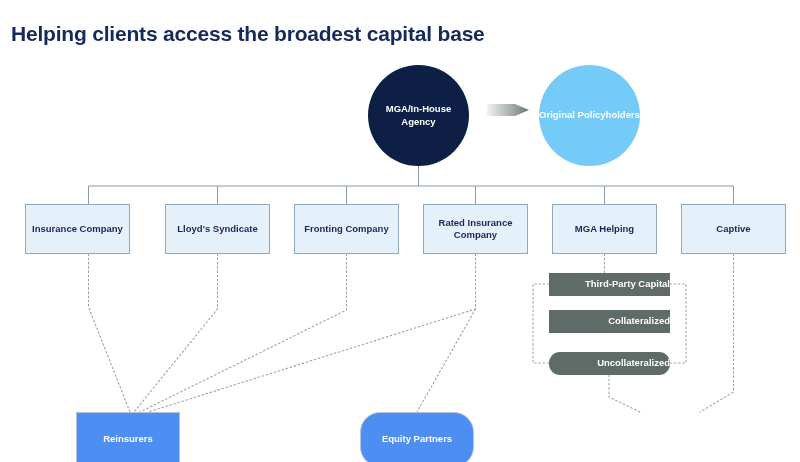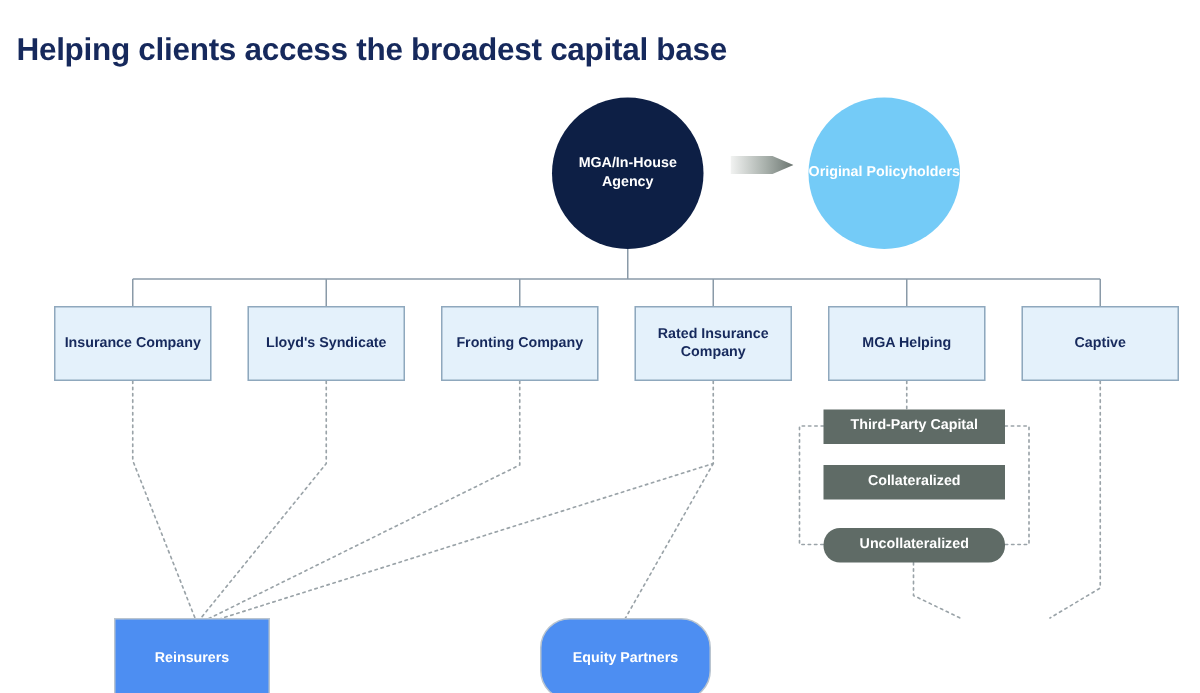--- a/index.html
+++ b/index.html
@@ -94,20 +94,21 @@
     top: 192px;
   }
   .node-gray {
     background: #5f6b66;
     color: #ffffff;
     font-size: 9.5px;
     font-weight: bold;
     left: 549px;
     width: 121px;
     height: 23px;
+    justify-content: flex-end;
   }
   .node-blue {
     background: #4d8ef2;
     border: 1px solid #b9c4cf;
     color: #ffffff;
     font-size: 9.5px;
     font-weight: bold;
     height: 55px;
     top: 400px;
   }
@@ -158,21 +159,21 @@
         <stop offset="100%" stop-color="#6b7570"></stop>
       </linearGradient>
     </defs>
     <path d="M0 4 L28 4 L42 10 L28 16 L0 16 Z" fill="url(#arrowGrad)"></path>
   </svg>
 
   <div class="circle circle-lightblue">
     <span>Original Policyholders</span>
   </div>
 
-  <div class="node-box node-light" style="left:36px;text-align:center;">
+  <div class="node-box node-light" style="left:25px;text-align:center;">
     <span>Insurance Company</span>
   </div>
   <div class="node-box node-light" style="left:165px;">
     <span>Lloyd's Syndicate</span>
   </div>
   <div class="node-box node-light" style="left:423px;">
     <span>Rated Insurance Company</span>
   </div>
   <div class="node-box node-light" style="left:294px;">
     <span>Fronting Company</span>

